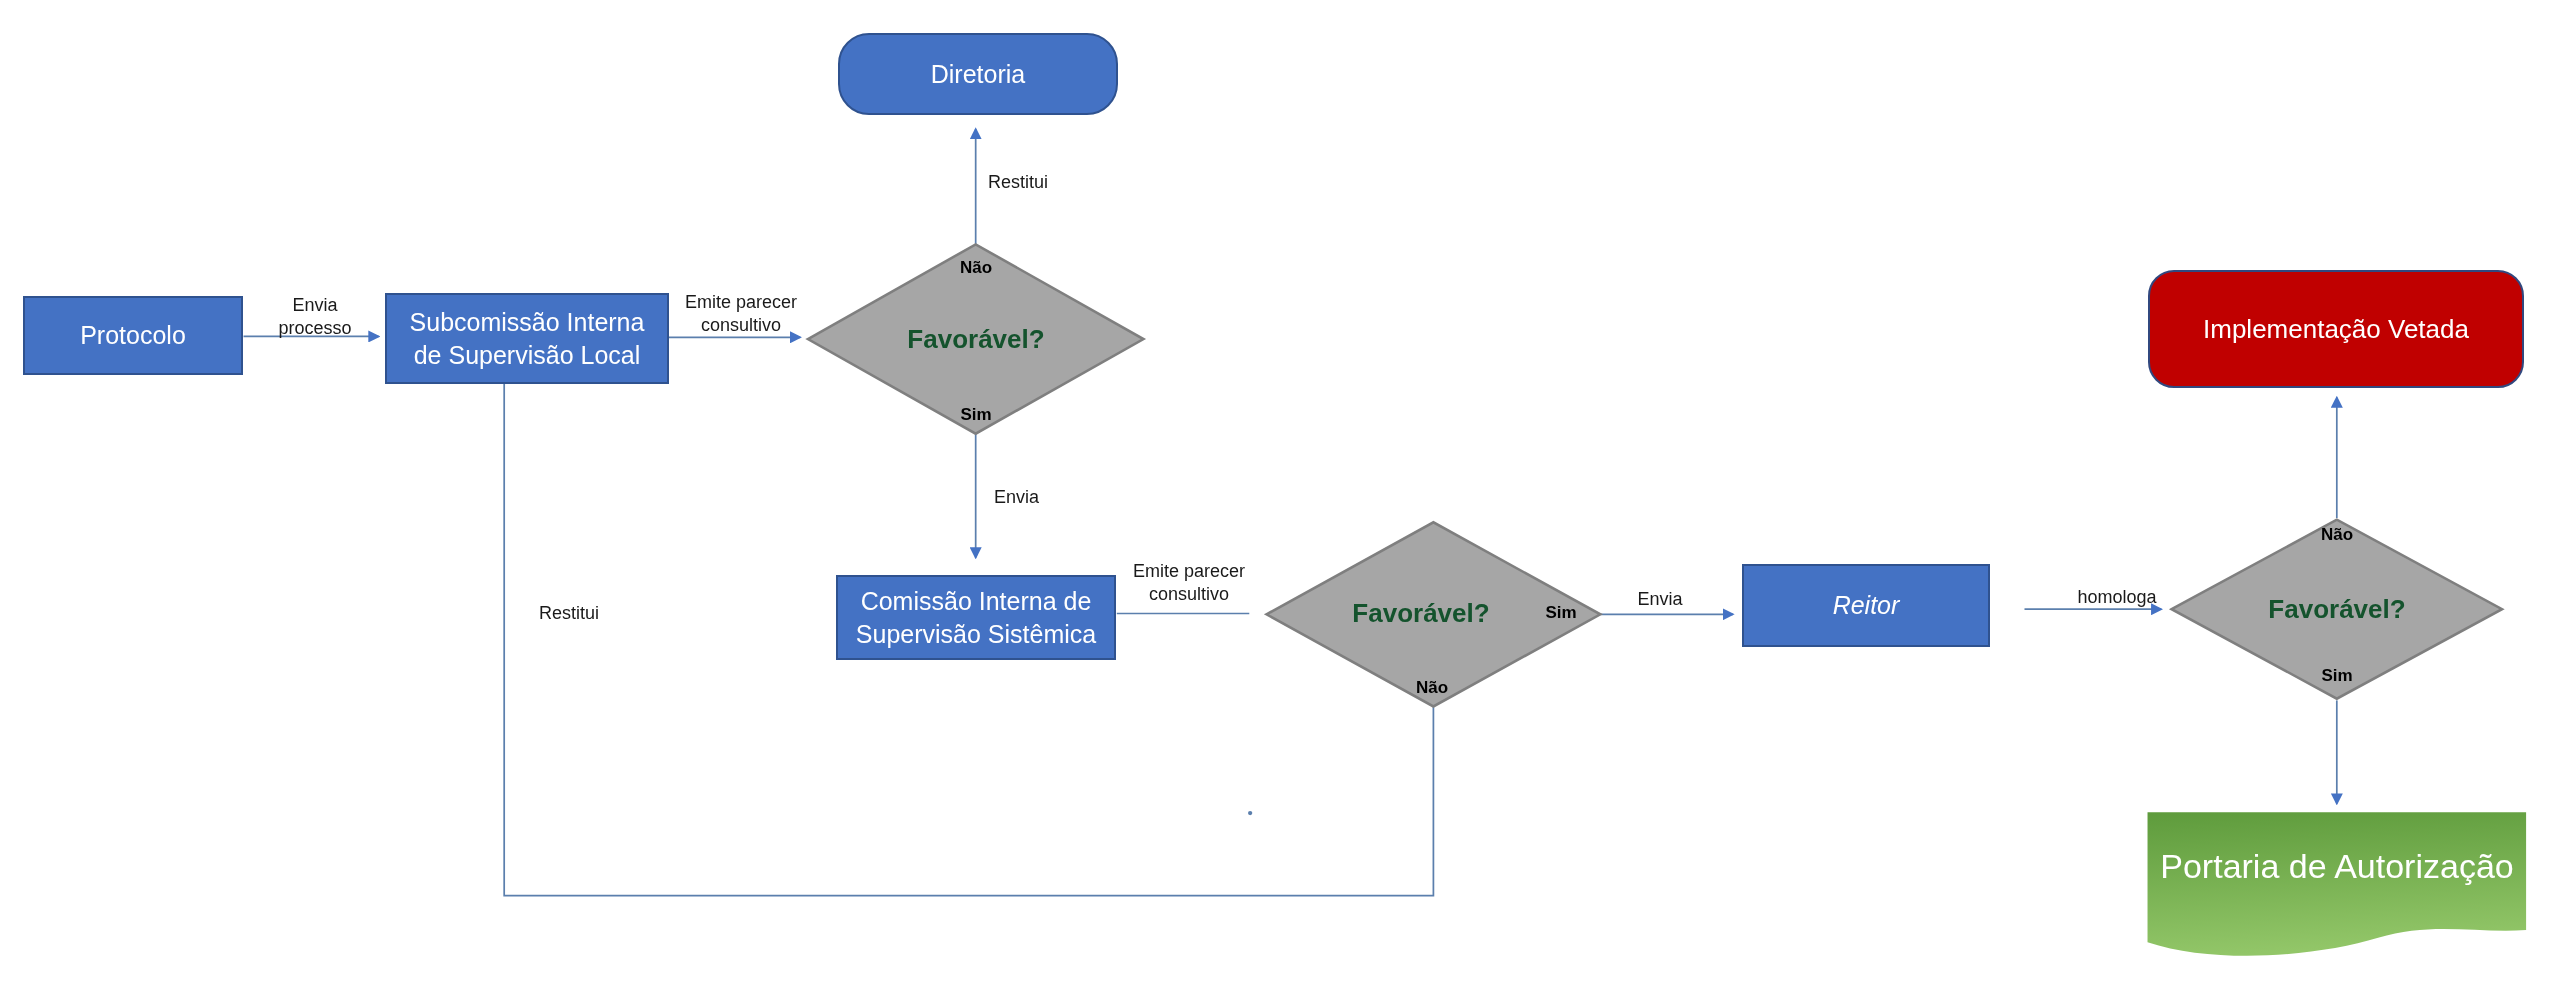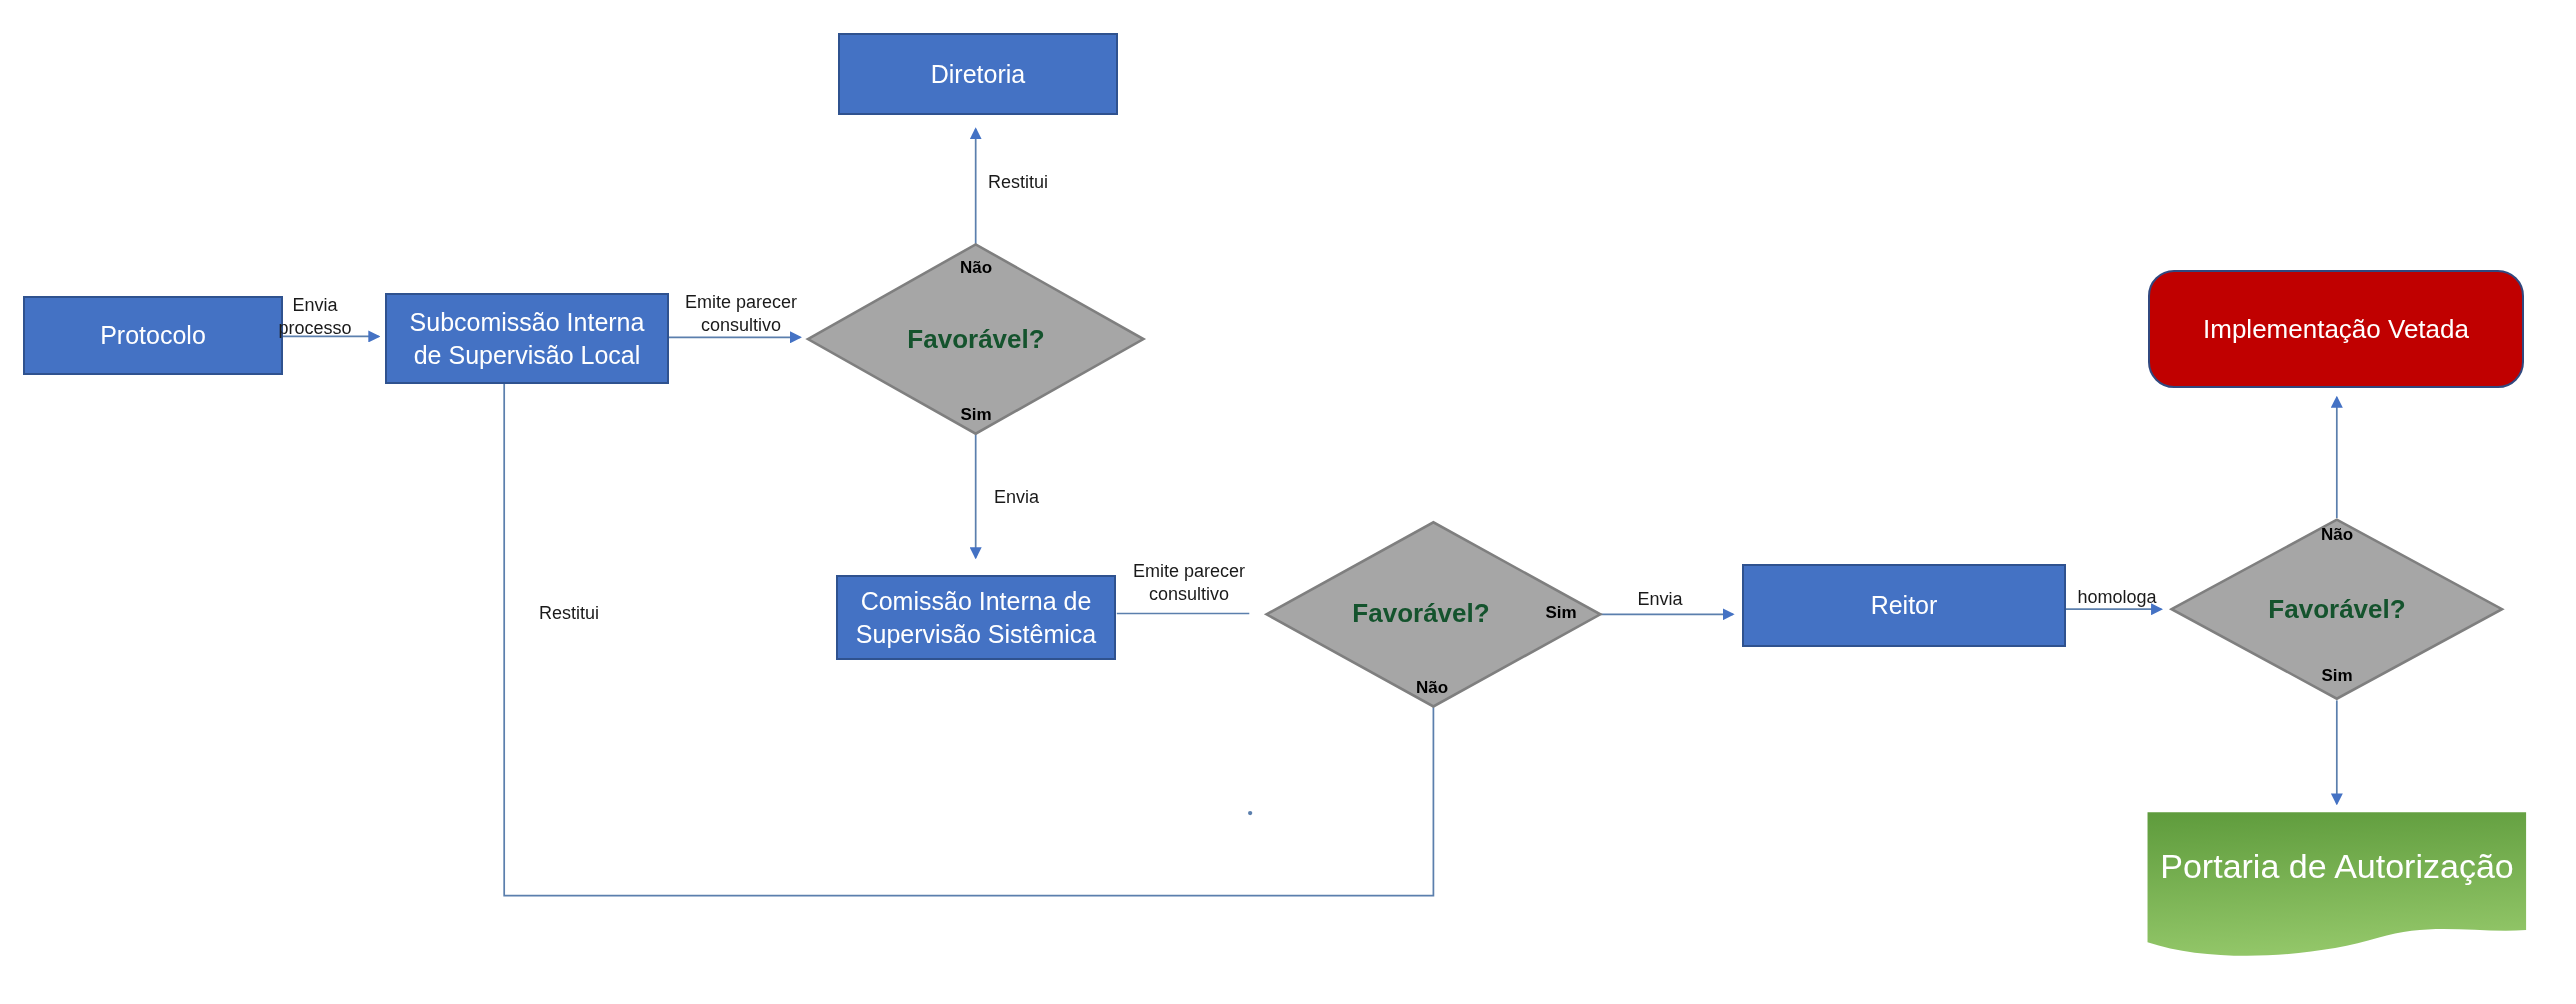--- a/index.html
+++ b/index.html
@@ -84,43 +84,43 @@
 
     <polygon points="939,394 1134,284 1329,394 1134,504" fill="#A6A6A6" stroke="#7F7F7F" stroke-width="3"></polygon>
     <polygon points="1472,714 1666,607 1860,714 1666,821" fill="#A6A6A6" stroke="#7F7F7F" stroke-width="3"></polygon>
     <polygon points="2524,708 2716,604 2908,708 2716,812" fill="#A6A6A6" stroke="#7F7F7F" stroke-width="3"></polygon>
 
     <g transform="translate(2496,944)">
       <path d="M0,0 H440 V137 C382,141 330,127 268,146 C196,168 78,177 0,151 Z" fill="url(#docGreen)"></path>
     </g>
   </svg>
 
-  <div class="node process" style="left:23px;top:296px;width:260px;height:79px;align-items:center;">
+  <div class="node process" style="left:23px;top:296px;width:220px;height:79px;align-items:center;">
     <span>Protocolo</span>
   </div>
 
   <div class="node process" style="left:385px;top:293px;width:284px;height:91px;">
     <span>
       <span>Subcomissão Interna</span><br>
       <span>de Supervisão Local</span>
     </span>
   </div>
 
-  <div class="node process" style="left:838px;top:33px;width:280px;height:82px;">
+  <div class="node process" style="left:838px;top:33px;width:280px;height:82px;border-radius:31px;">
     <span>Diretoria</span>
   </div>
 
   <div class="node process" style="left:836px;top:567px;width:280px;height:85px;margin-top:8px;">
     <span>
       <span>Comissão Interna de</span><br>
       <span>Supervisão Sistêmica</span>
     </span>
   </div>
 
-  <div class="node process" style="left:1742px;top:564px;width:324px;height:83px;">
+  <div class="node process" style="left:1742px;top:564px;width:248px;height:83px;font-style:italic;">
     <span>Reitor</span>
   </div>
 
   <div class="node terminator" style="left:2148px;top:270px;width:376px;height:118px;">
     <span>Implementação Vetada</span>
   </div>
 
   <div class="doc-label" style="left:2337px;top:866px;">Portaria de Autorização</div>
 
   <div class="branch-label" style="left:976px;top:268px;">Não</div>

